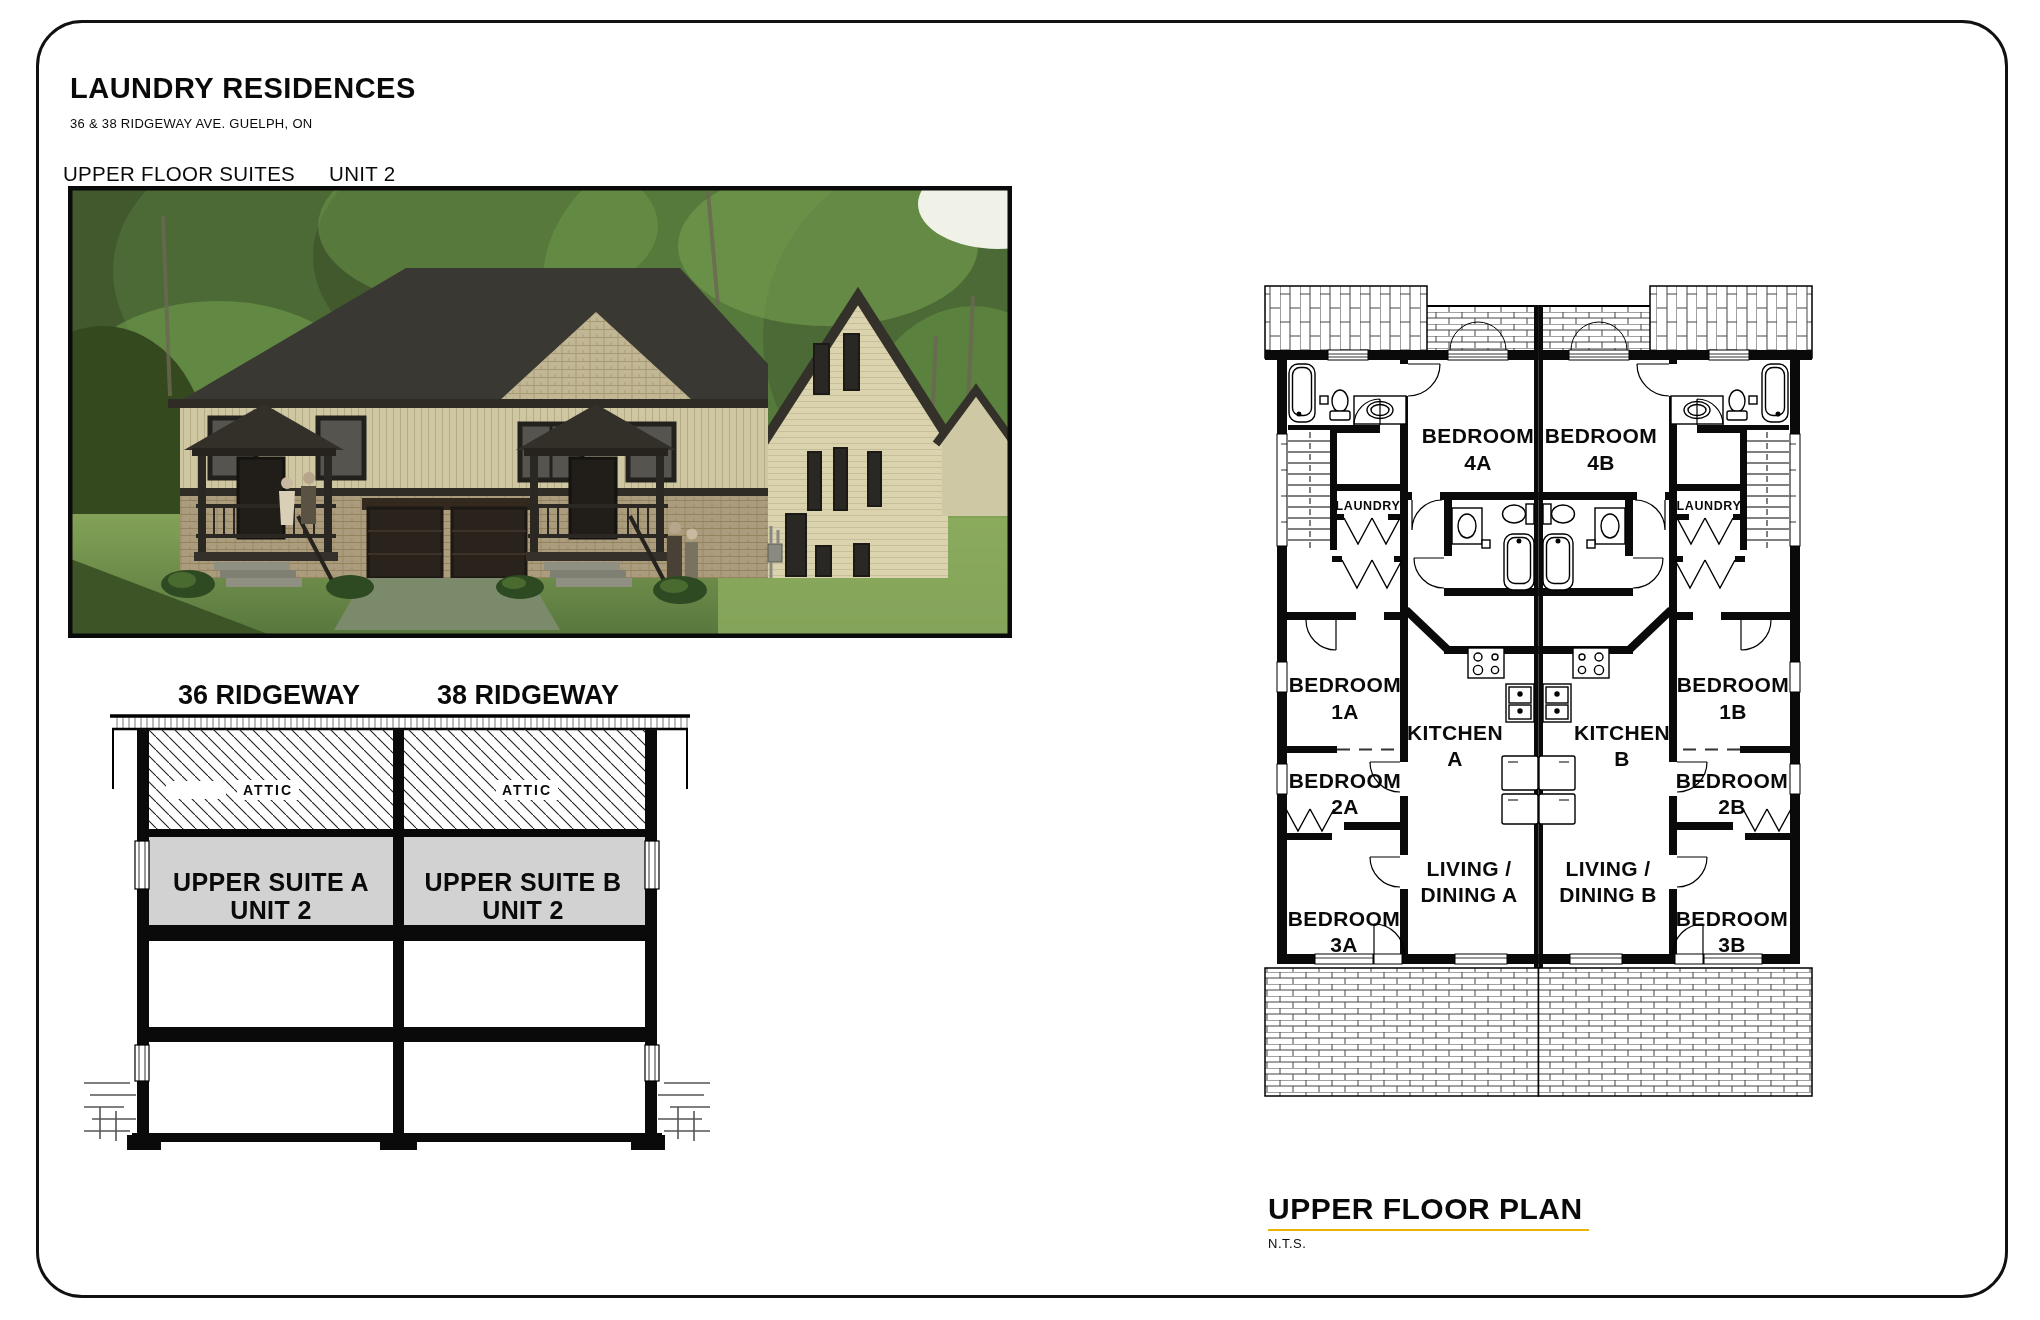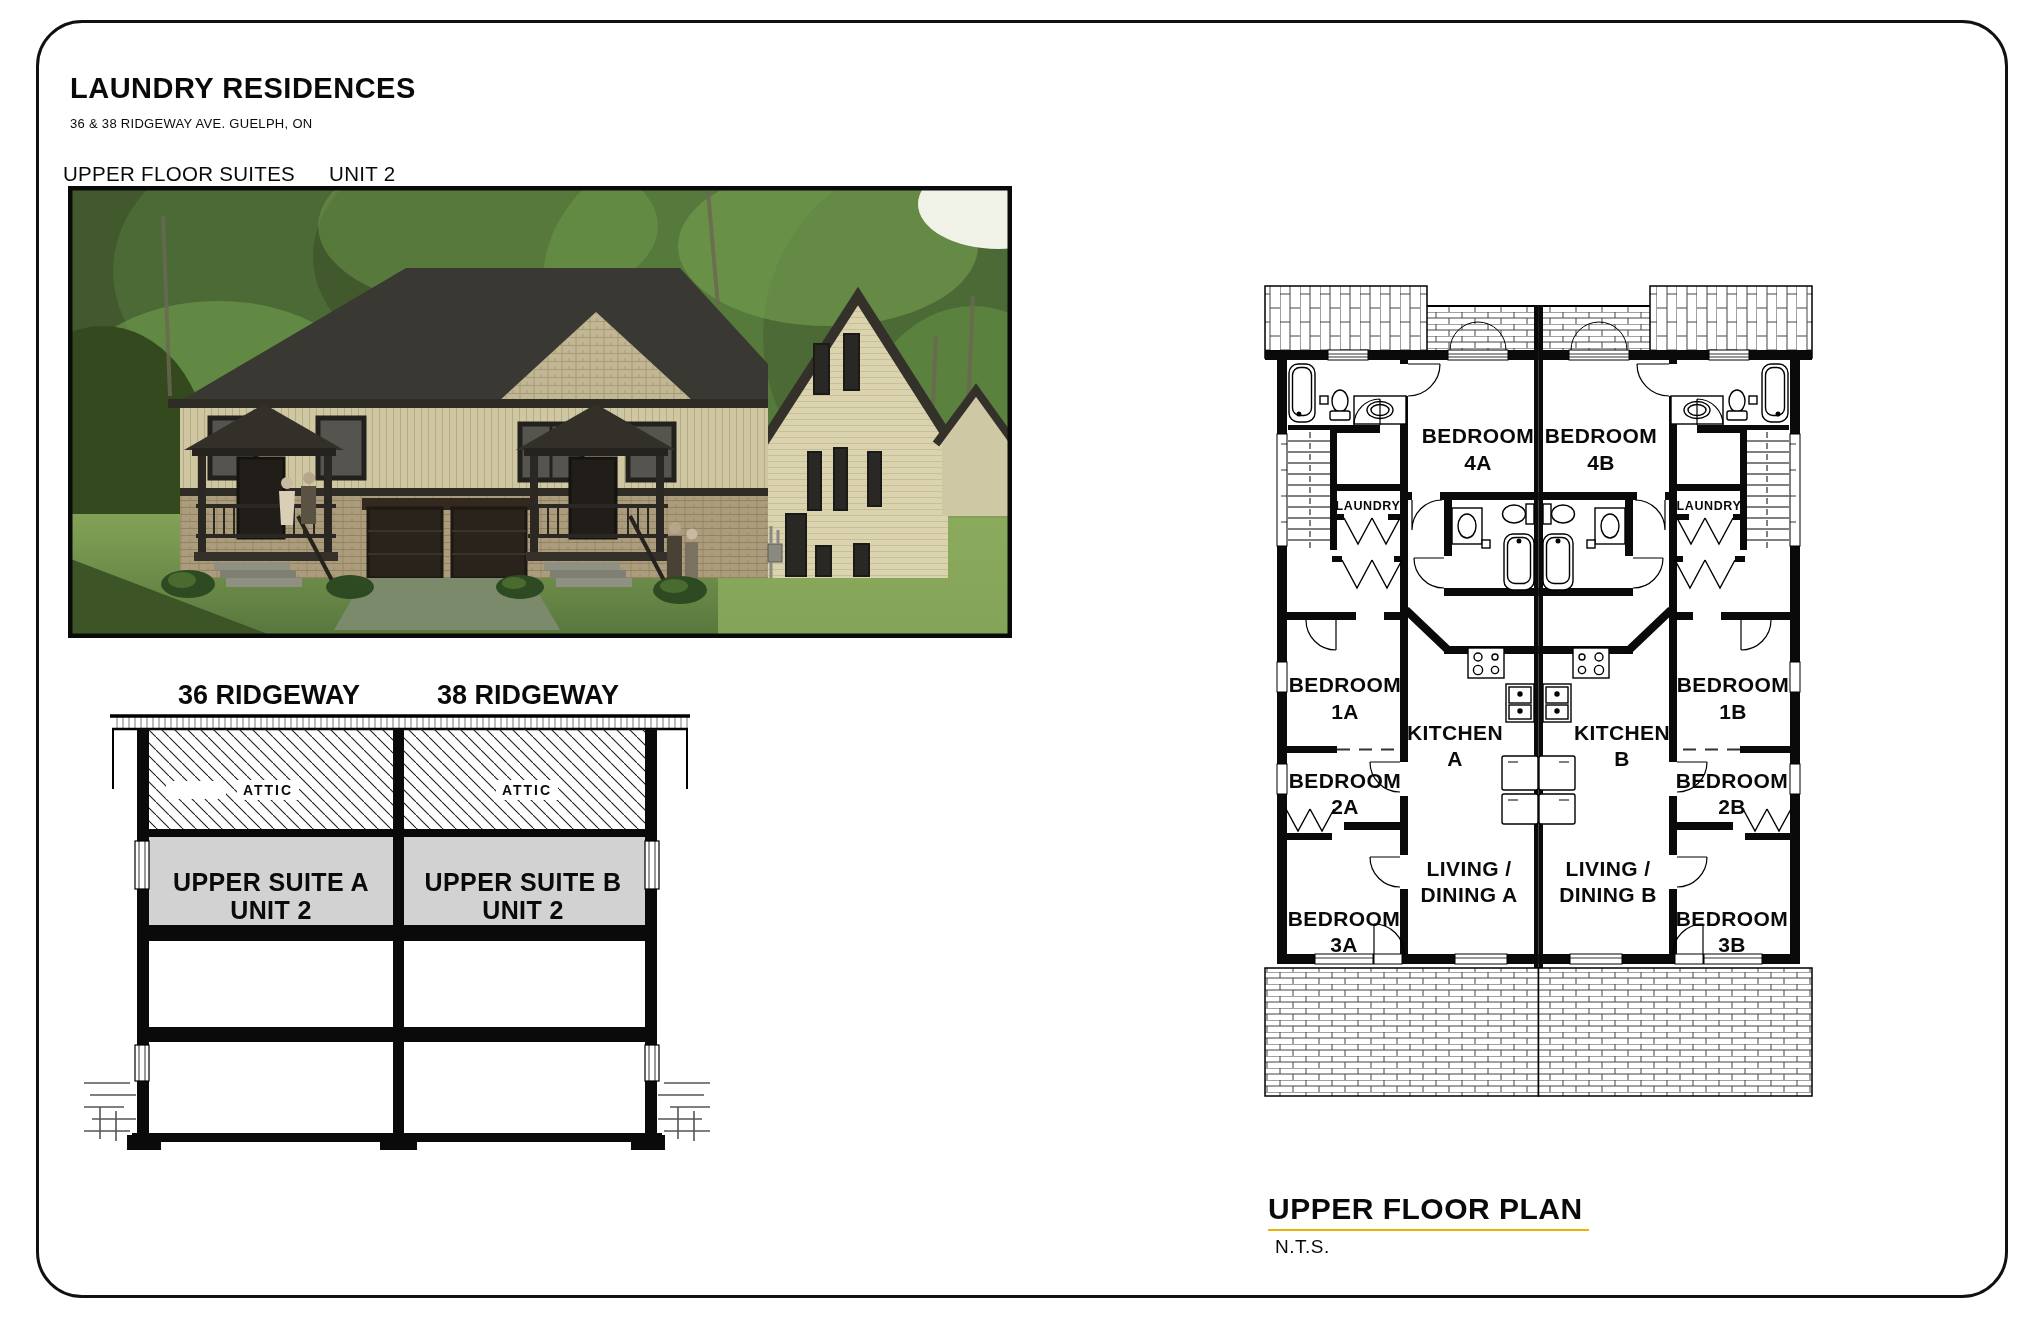--- a/index.html
+++ b/index.html
@@ -8,21 +8,21 @@
   #frame{position:absolute;left:36px;top:20px;width:1966px;height:1272px;border:3px solid #111;border-radius:46px;}
   .abs{position:absolute;}
   #doc-title{left:70px;top:72px;font-size:29px;font-weight:bold;letter-spacing:.5px;}
   #doc-subtitle{left:70px;top:116px;font-size:13px;letter-spacing:.3px;}
   #sheet-line{left:63px;top:162px;font-size:20.5px;display:flex;gap:34px;letter-spacing:.3px;justify-content:center;}
   #render-wrap{left:68px;top:186px;width:944px;height:452px;}
   #section-wrap{left:75px;top:676px;width:645px;height:492px;}
   #plan-wrap{left:1255px;top:275px;width:565px;height:835px;}
   #plan-title-block{left:1268px;top:1192px;}
   #plan-title{font-size:30px;font-weight:bold;letter-spacing:.5px;border-bottom:2px solid #eab308;padding:0 6px 3px 0;display:inline-block;}
-  #plan-scale{font-size:19px;margin-top:5px;letter-spacing:.5px;margin-left:7px;}
+  #plan-scale{font-size:13px;margin-top:5px;letter-spacing:.5px;}
   svg text{font-family:"Liberation Sans", sans-serif;fill:#0a0a0a;}
   .hdr27{font-size:27px;font-weight:bold;}
   .lbl21{font-size:21px;font-weight:bold;letter-spacing:.4px;}
   .lbl14{font-size:14px;font-weight:bold;letter-spacing:2px;}
   .lbl25{font-size:25px;font-weight:bold;letter-spacing:.4px;}
   .lbl12{font-size:12.5px;font-weight:bold;letter-spacing:.6px;}
 </style>
 </head>
 <body>
 

